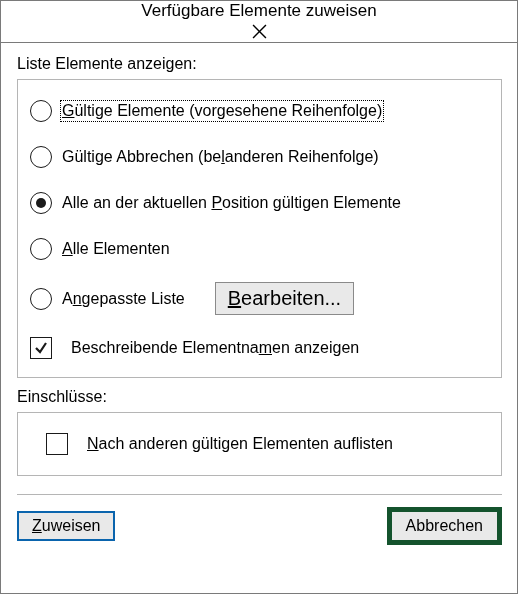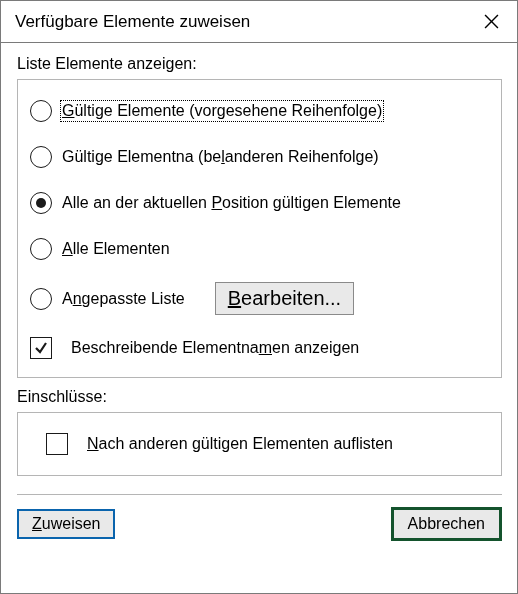--- a/index.html
+++ b/index.html
@@ -13,22 +13,22 @@
   }
   .window {
     width: 518px; height: 594px;
     border: 1px solid #7a7a7a;
     background: #fff;
     display: flex; flex-direction: column;
   }
   .titlebar {
     height: 42px;
     display: flex; align-items: center;
-    padding-left: 14px;
     border-bottom: 1px solid #7a7a7a;
+    flex-direction: column;
   }
   .titlebar-title {
     flex: 1;
     font-size: 17px;
     color: #000;
   }
   .close-btn {
     width: 52px; height: 42px;
     display: flex; align-items: center; justify-content: center;
     color: #000;
@@ -95,21 +95,21 @@
     margin-bottom: 14px;
   }
   .hr {
     border: none; border-top: 1px solid #b5b5b5;
     margin: 4px 0 12px 0;
   }
   .footer {
     display: flex; align-items: center;
   }
   .btn {
-    border: 3px solid #14532d;
+    border: 5px solid #14532d;
     background: #e9e9e9;
     font-family: inherit; font-size: 16px;
     padding: 5px 14px;
     color: #000;
   }
   .btn .u { text-decoration: underline; }
   .btn.primary {
     border: 2px solid #0a64ad;
     padding: 4px 13px;
   }
@@ -134,21 +134,21 @@
 
     <div class="group">
 
       <div class="row">
         <div class="radio"></div>
         <span class="opt-label focused"><span class="u">G</span><span>ültige Elemente (vorgesehene Reihenfolge)</span></span>
       </div>
 
       <div class="row">
         <div class="radio"></div>
-        <span class="opt-label"><span>Gültige Elementna (be</span><span class="u">l</span><span>anderen Reihenfolge)</span></span>
+        <span class="opt-label"><span>Gültige Abbrechen (be</span><span class="u">l</span><span>anderen Reihenfolge)</span></span>
       </div>
 
       <div class="row">
         <div class="radio">
             <div class="dot"></div>
           </div>
         <span class="opt-label"><span>Alle an der aktuellen </span><span class="u">P</span><span>osition gültigen Elemente</span></span>
       </div>
 
       <div class="row">

